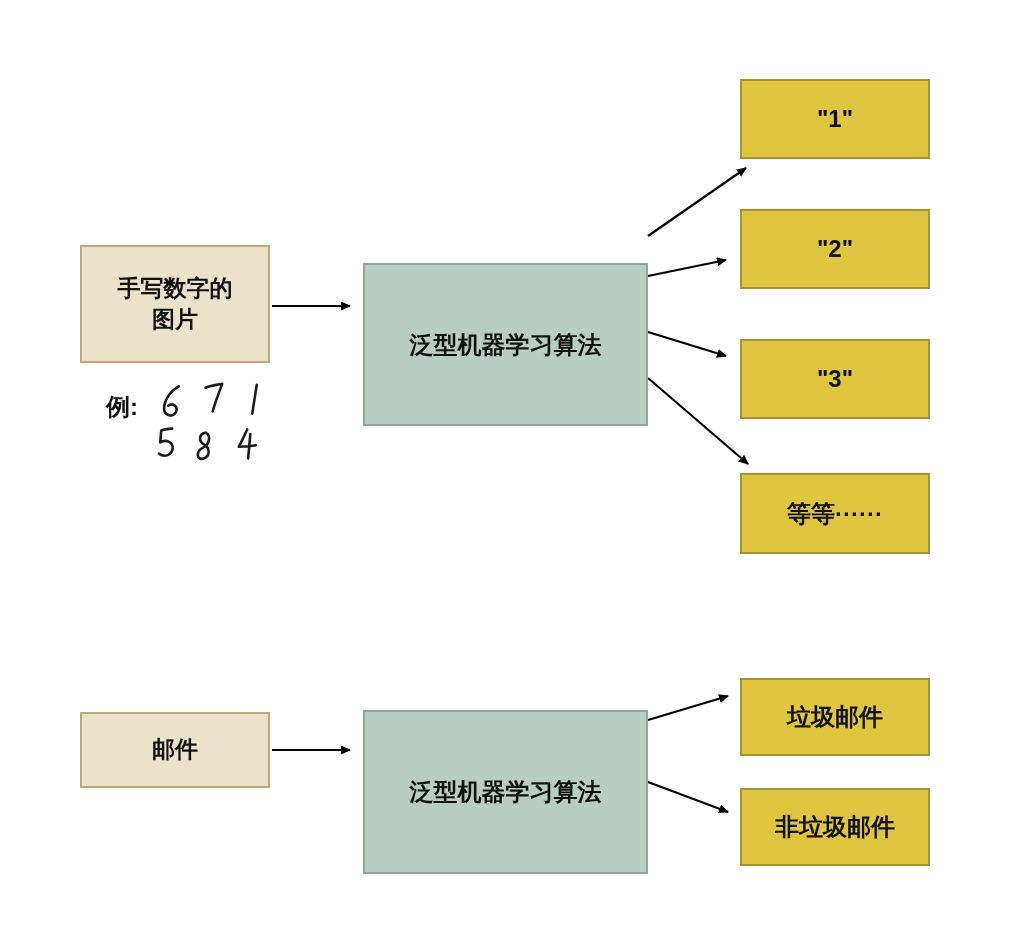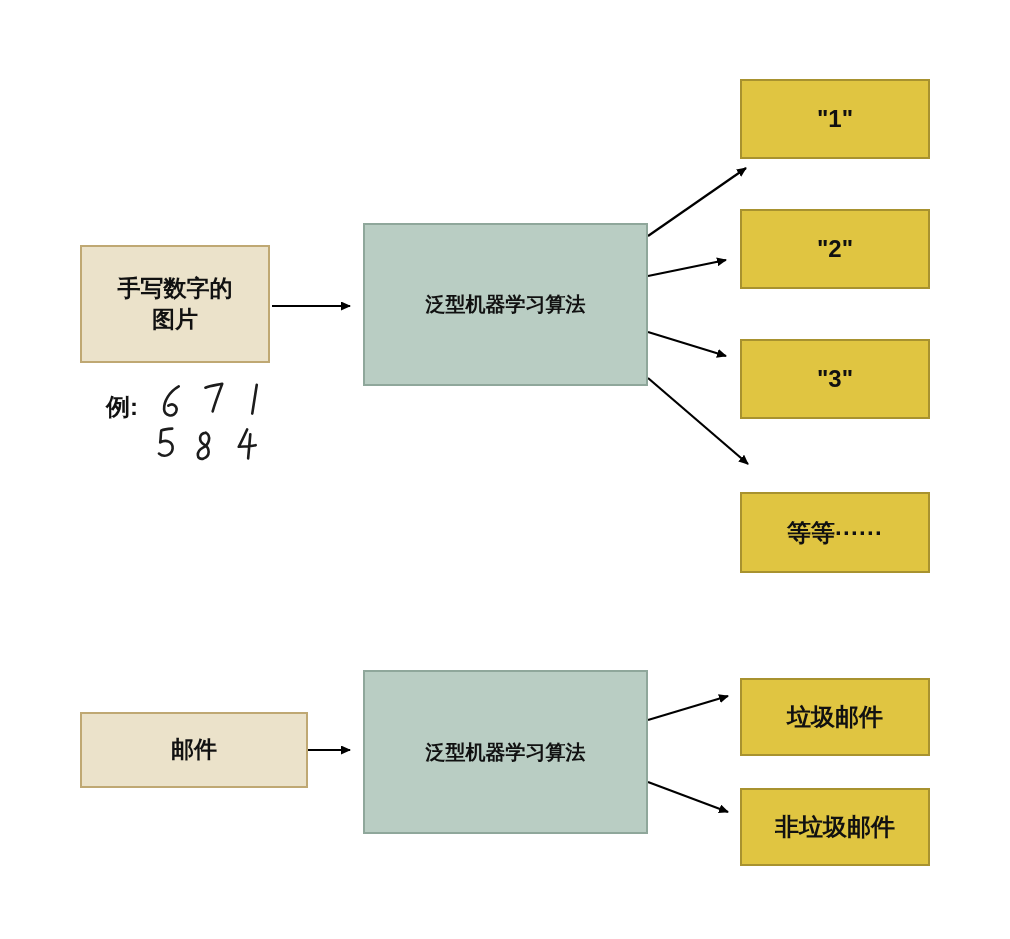--- a/index.html
+++ b/index.html
@@ -28,21 +28,22 @@
   }
   .input-box {
     background: var(--input-fill, #EBE2CA);
     border: 2px solid var(--input-border, #BFA873);
     font-size: 23px;
     line-height: 1.35;
   }
   .process-box {
     background: var(--process-fill, #B9CDC3);
     border: 2px solid var(--process-border, #8FA79B);
-    font-size: 20px;
+    font-size: 24px;
+    margin-top: 40px;
   }
   .output-box {
     background: var(--output-fill, #E0C541);
     border: 2px solid var(--output-border, #A8922F);
     font-size: 24px;
   }
 
   .example-label {
     position: absolute;
     left: 106px;
@@ -114,25 +115,25 @@
 
   <div class="box output-box" style="left:740px; top:79px; width:190px; height:80px;">
     <span>"1"</span>
   </div>
   <div class="box output-box" style="left:740px; top:209px; width:190px; height:80px;">
     <span>"2"</span>
   </div>
   <div class="box output-box" style="left:740px; top:339px; width:190px; height:80px;">
     <span>"3"</span>
   </div>
-  <div class="box output-box" style="left:740px; top:492px; width:190px; height:81px;">
+  <div class="box output-box" style="left:740px; top:473px; width:190px; height:81px;">
     <span>等等······</span>
   </div>
 
-  <div class="box input-box" style="left:80px; top:712px; width:228px; height:76px;">
+  <div class="box input-box" style="left:80px; top:712px; width:190px; height:76px;">
     <span>邮件</span>
   </div>
 
   <div class="box process-box" style="left:363px; top:670px; width:285px; height:164px;">
     <span>泛型机器学习算法</span>
   </div>
 
   <div class="box output-box" style="left:740px; top:650px; width:190px; height:78px;margin-top:28px;">
     <span>垃圾邮件</span>
   </div>

